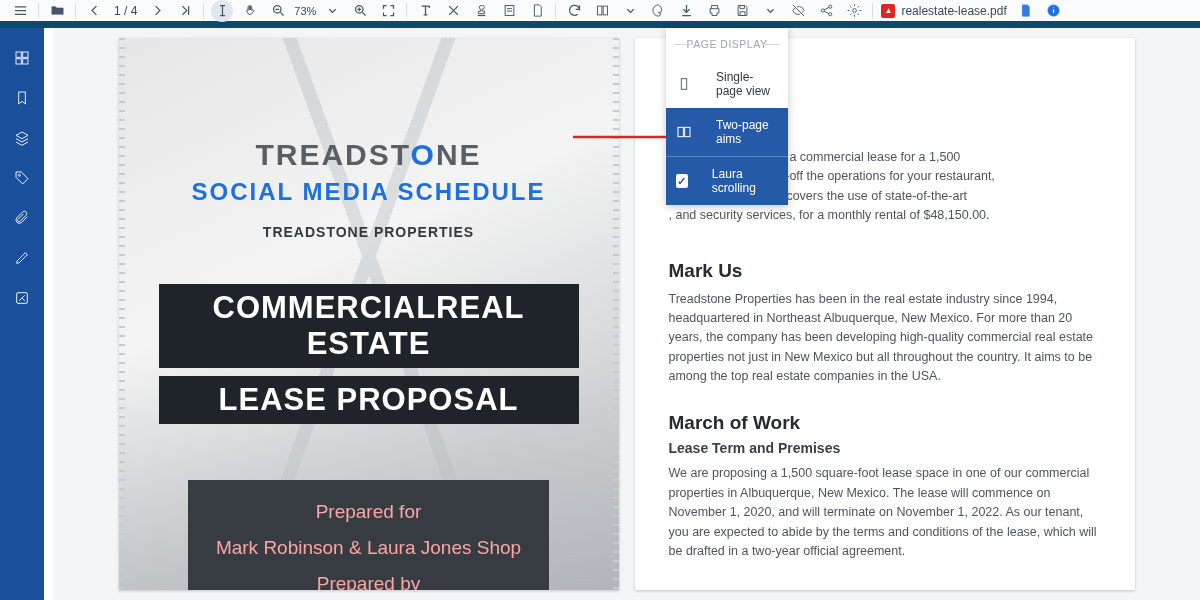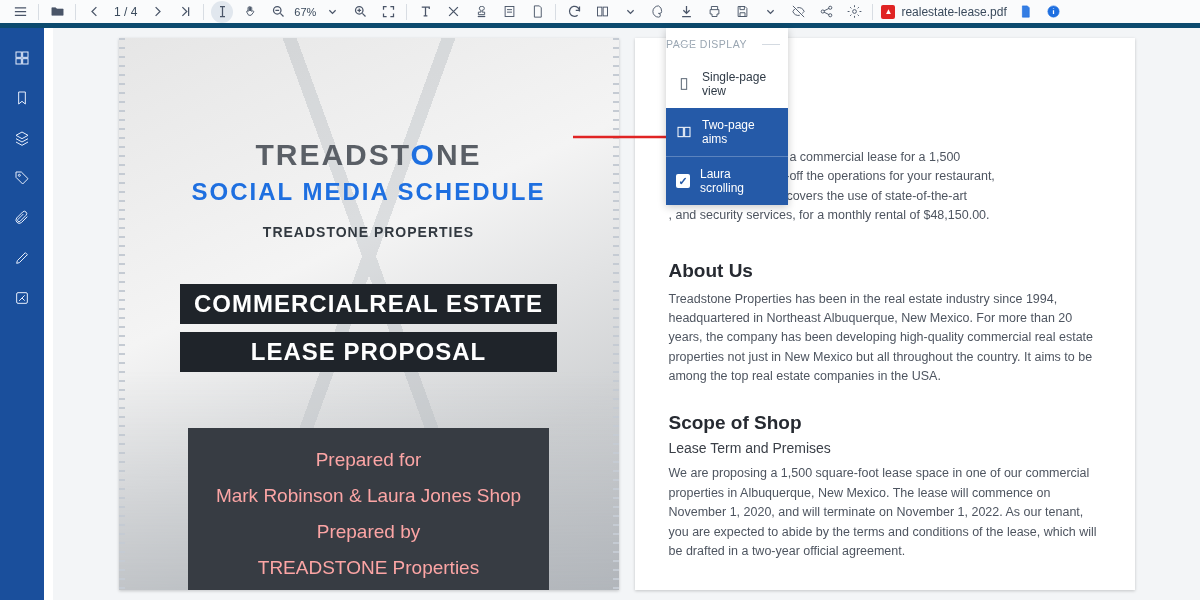--- a/index.html
+++ b/index.html
@@ -1,17 +1,17 @@
 <!DOCTYPE html>
 <html><head>
 <meta charset="utf-8">
 <style>
   * { box-sizing: border-box; margin: 0; padding: 0; }
   html, body { width: 1200px; height: 600px; font-family: Arial, Helvetica, sans-serif; overflow: hidden; background:#fff;}
-  .topbar { height: 28px; background:#fafbfc; border-bottom:5px solid #0c4a6e; display:flex; align-items:center; padding:0 6px; position:relative;}
+  .topbar { height: 28px; background:#fafbfc; border-bottom:7px solid #0c4a6e; display:flex; align-items:center; padding:0 6px; position:relative;}
   .tb-btn { width:22px; height:22px; display:flex; align-items:center; justify-content:center; margin:0 3px; border-radius:3px; cursor:pointer; color:#4a5568; }
   .tb-btn svg{ width:15px; height:15px; fill:currentColor; stroke:currentColor; }
   .tb-sep{ width:1px; height:16px; background:#d8dde3; margin:0 4px;}
   .pagectr{ font-size:12px; color:#3a4a5c; margin:0 6px; }
   .zoompct{ font-size:11px; color:#3a4a5c; margin:0 2px;}
   .tb-active{ background:#e1e7ee; border-radius:50%;}
   .file-pill{ display:flex; align-items:center; gap:6px; font-size:12px; color:#3a4a5c; margin-left:4px;}
   .pdf-ico{ width:14px;height:14px;background:#e02424;border-radius:2px;color:#fff;font-size:8px;font-weight:bold;display:flex;align-items:center;justify-content:center;}
   .shell{ display:flex; height:572px;}
   .sidebar{ width:44px; background:#1a4f9c; display:flex; flex-direction:column; align-items:center; padding-top:10px;}
@@ -20,31 +20,31 @@
   .viewer{ flex:1; background:#f3f5f7; display:flex; justify-content:center; overflow:hidden; position:relative;margin-left:9px;}
   .pages{ display:flex; gap:16px; padding:10px 0;}
   .page{ width:500px; background:#fff; box-shadow:0 1px 3px rgba(0,0,0,.2); position:relative; overflow:hidden;}
   .page1{ background:linear-gradient(155deg,#e6e6e6 0%,#f4f4f4 40%,#d0d2d4 75%,#bfc2c6 100%);}
   .page1 .cover{ position:absolute; inset:0; padding:100px 40px 0 40px; text-align:center;}
   .brand{ font-size:30px; font-weight:700; letter-spacing:2px; color:#5a5f66;}
   .brand .st{ color:#1e6fe0;}
   .subbrand{ color:#1e6fe0; font-size:24px; font-weight:700; letter-spacing:2px; margin-top:6px;}
   .props{ margin-top:18px; font-size:14px; font-weight:700; color:#323940; letter-spacing:1px;}
   .titleblk{ margin:36px auto 0; display:inline-block;}
-  .titleblk div{ background:#1f242a; color:#fff; font-weight:800; font-size:24px; letter-spacing:1px; padding:6px 14px; margin-top:8px; }
+  .titleblk div{ background:#1f242a; color:#fff; font-weight:800; font-size:31px; letter-spacing:1px; padding:6px 14px; margin-top:8px; }
   .prepblk{ margin:56px auto 0; display:inline-block; background:#373c43; color:#fca5a5; font-size:19px; line-height:1.9; padding:14px 28px;text-align:center;}
   .page2{ padding:80px 34px 20px 34px;}
   .h2{ font-size:19px; font-weight:700; color:#262a31; margin-top:18px;}
-  .h3{ font-size:14px; font-weight:400; color:#3a3f47; margin-top:6px;}
+  .h3{ font-size:14px; font-weight:700; color:#3a3f47; margin-top:6px;}
   .body{ font-size:12.5px; color:#4e5560; line-height:1.55; margin-top:8px;}
   .popup{ position:absolute; left:666px; top:28px; width:122px; background:#fff; box-shadow:0 2px 8px rgba(0,0,0,.22); z-index:40; font-size:12px;}
-  .popup .hdr{ color:#9aa6b2; font-size:10.5px; padding:10px 0; letter-spacing:.5px; position:relative;}
+  .popup .hdr{ color:#9aa6b2; font-size:10.5px; text-align:center; padding:10px 0; letter-spacing:.5px; position:relative;}
   .popup .hdr::before,.popup .hdr::after{content:"";position:absolute;top:50%;width:18px;height:1px;background:#d4dae1;}
   .popup .hdr::before{left:8px;} .popup .hdr::after{right:8px;}
-  .popup .item{ display:flex; align-items:center; padding:10px 10px; gap:10px; cursor:pointer; color:#2f3a46;justify-content:flex-end;}
+  .popup .item{ display:flex; align-items:center; padding:10px 10px; gap:24px; cursor:pointer; color:#2f3a46;justify-content:flex-end;}
   .popup .item .ic{ width:16px;height:16px; flex:none; display:flex;align-items:center;justify-content:center;}
   .popup .item.selected{ background:#255aa8; color:#fff;}
   .popup .chk{ width:14px;height:14px;background:#fff;border-radius:2px; display:flex;align-items:center;justify-content:center;color:#255aa8;font-size:11px;font-weight:bold;}
   .arrow{ position:absolute; left:520px; top:96px; z-index:35;}
   .arrow svg{ width:140px; height:26px;}
   .carets{position:absolute;top:0;height:100%;width:6px;background:repeating-linear-gradient(180deg,#c5cbd3 0 2px,transparent 2px 9px);}
   .page1 .cl{left:0}.page1 .cr{right:0}
   .bld{opacity:.28;position:absolute;inset:0;background:
     linear-gradient(110deg,transparent 46%,#9ea6ad 46% 48%,transparent 48%),
     linear-gradient(70deg,transparent 52%,#9ea6ad 52% 54%,transparent 54%),
@@ -92,21 +92,21 @@
       <svg viewBox="0 0 24 24">
         <path d="M8 12V6a1 1 0 012 0v5V5a1 1 0 012 0v6V6a1 1 0 012 0v6l1-1a1.5 1.5 0 012 2l-4 5H9l-3-5a1.5 1.5 0 012-2z" fill="none" stroke-width="1.5"></path>
       </svg>
     </div>
   <div class="tb-btn">
       <svg viewBox="0 0 24 24">
         <circle cx="10" cy="10" r="6" fill="none" stroke-width="2"></circle>
         <path d="M7 10h6M15 15l5 5" stroke-width="2"></path>
       </svg>
     </div>
-  <span class="zoompct">67%</span>
+  <span class="zoompct">73%</span>
   <div class="tb-btn">
       <svg viewBox="0 0 24 24">
         <path d="M7 10l5 5 5-5" fill="none" stroke-width="2"></path>
       </svg>
     </div>
   <div class="tb-btn">
       <svg viewBox="0 0 24 24">
         <circle cx="10" cy="10" r="6" fill="none" stroke-width="2"></circle>
         <path d="M7 10h6M10 7v6M15 15l5 5" stroke-width="2"></path>
       </svg>
@@ -293,24 +293,24 @@
         </div>
       </div>
 
       <div class="page page2">
         <div class="h2" style="margin-top:0">mary</div>
         <div class="body" style="white-space:pre-line">perties are proposing a commercial lease for a 1,500
 nich you need to kick-off the operations for your restaurant,
 uquerque. The lease covers the use of state-of-the-art
 , and security services, for a monthly rental of $48,150.00.</div>
 
-        <div class="h2" style="margin-top:34px">About Us</div>
+        <div class="h2" style="margin-top:34px">Mark Us</div>
         <div class="body">Treadstone Properties has been in the real estate industry since 1994, headquartered in Northeast Albuquerque, New Mexico. For more than 20 years, the company has been developing high-quality commercial real estate properties not just in New Mexico but all throughout the country. It aims to be among the top real estate companies in the USA.</div>
 
-        <div class="h2" style="margin-top:26px">Scope of Shop</div>
+        <div class="h2" style="margin-top:26px">March of Work</div>
         <div class="h3">Lease Term and Premises</div>
         <div class="body">We are proposing a 1,500 square-foot lease space in one of our commercial properties in Albuquerque, New Mexico. The lease will commence on November 1, 2020, and will terminate on November 1, 2022. As our tenant, you are expected to abide by the terms and conditions of the lease, which will be drafted in a two-year official agreement.</div>
 
         <div class="h2" style="margin-top:26px">Available Facilities and Benefits</div>
 
       </div>
     </div>
 
     <div class="arrow">
       <svg viewBox="0 0 140 26">

